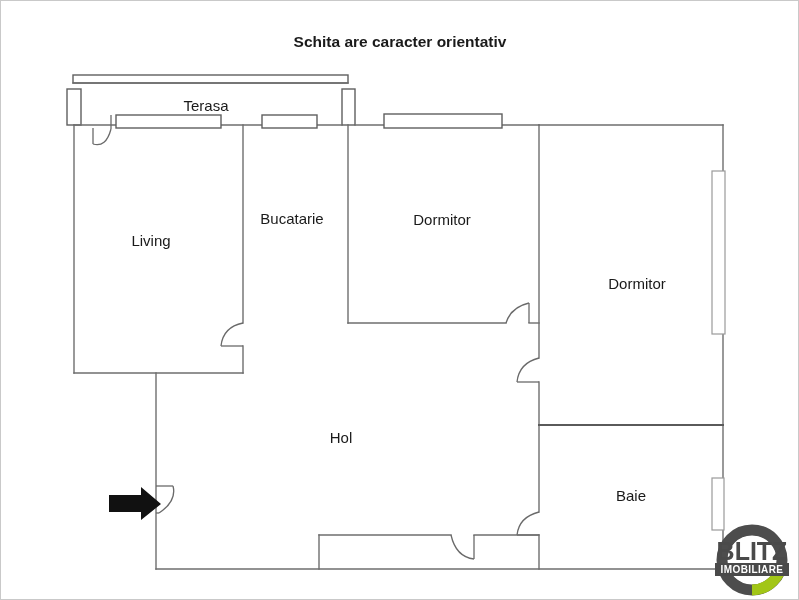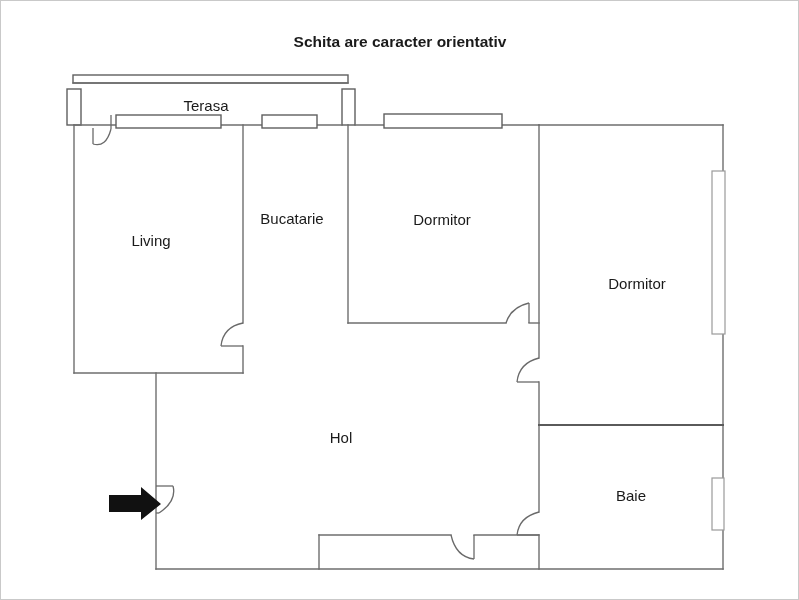--- a/index.html
+++ b/index.html
@@ -223,14 +223,29 @@
     <text class="room-label" x="441" y="224">Dormitor</text>
 
     <text class="room-label" x="636" y="288">Dormitor</text>
 
     <text class="room-label" x="340" y="442">Hol</text>
 
     <text class="room-label" x="630" y="500">Baie</text>
 
   </svg>
 
+  <div class="logo">
+    <svg width="92" height="78" viewBox="0 0 92 78">
+
+      <circle cx="46" cy="39" r="30" fill="none" stroke="#4d4d4d" stroke-width="11"></circle>
+
+      <path d="M 46 69 A 30 30 0 0 0 74 49" fill="none" stroke="#a2c617" stroke-width="11"></path>
+
+      <circle cx="46" cy="39" r="24" fill="#ffffff"></circle>
+
+      <text class="logo-text-blitz" x="46" y="39">BLITZ</text>
+
+      <rect x="9" y="42" width="74" height="13" fill="#4a4a4a"></rect>
+      <text class="logo-text-imob" x="46" y="52">IMOBILIARE</text>
+    </svg>
+  </div>
 
 </div>
 
 </body></html>

